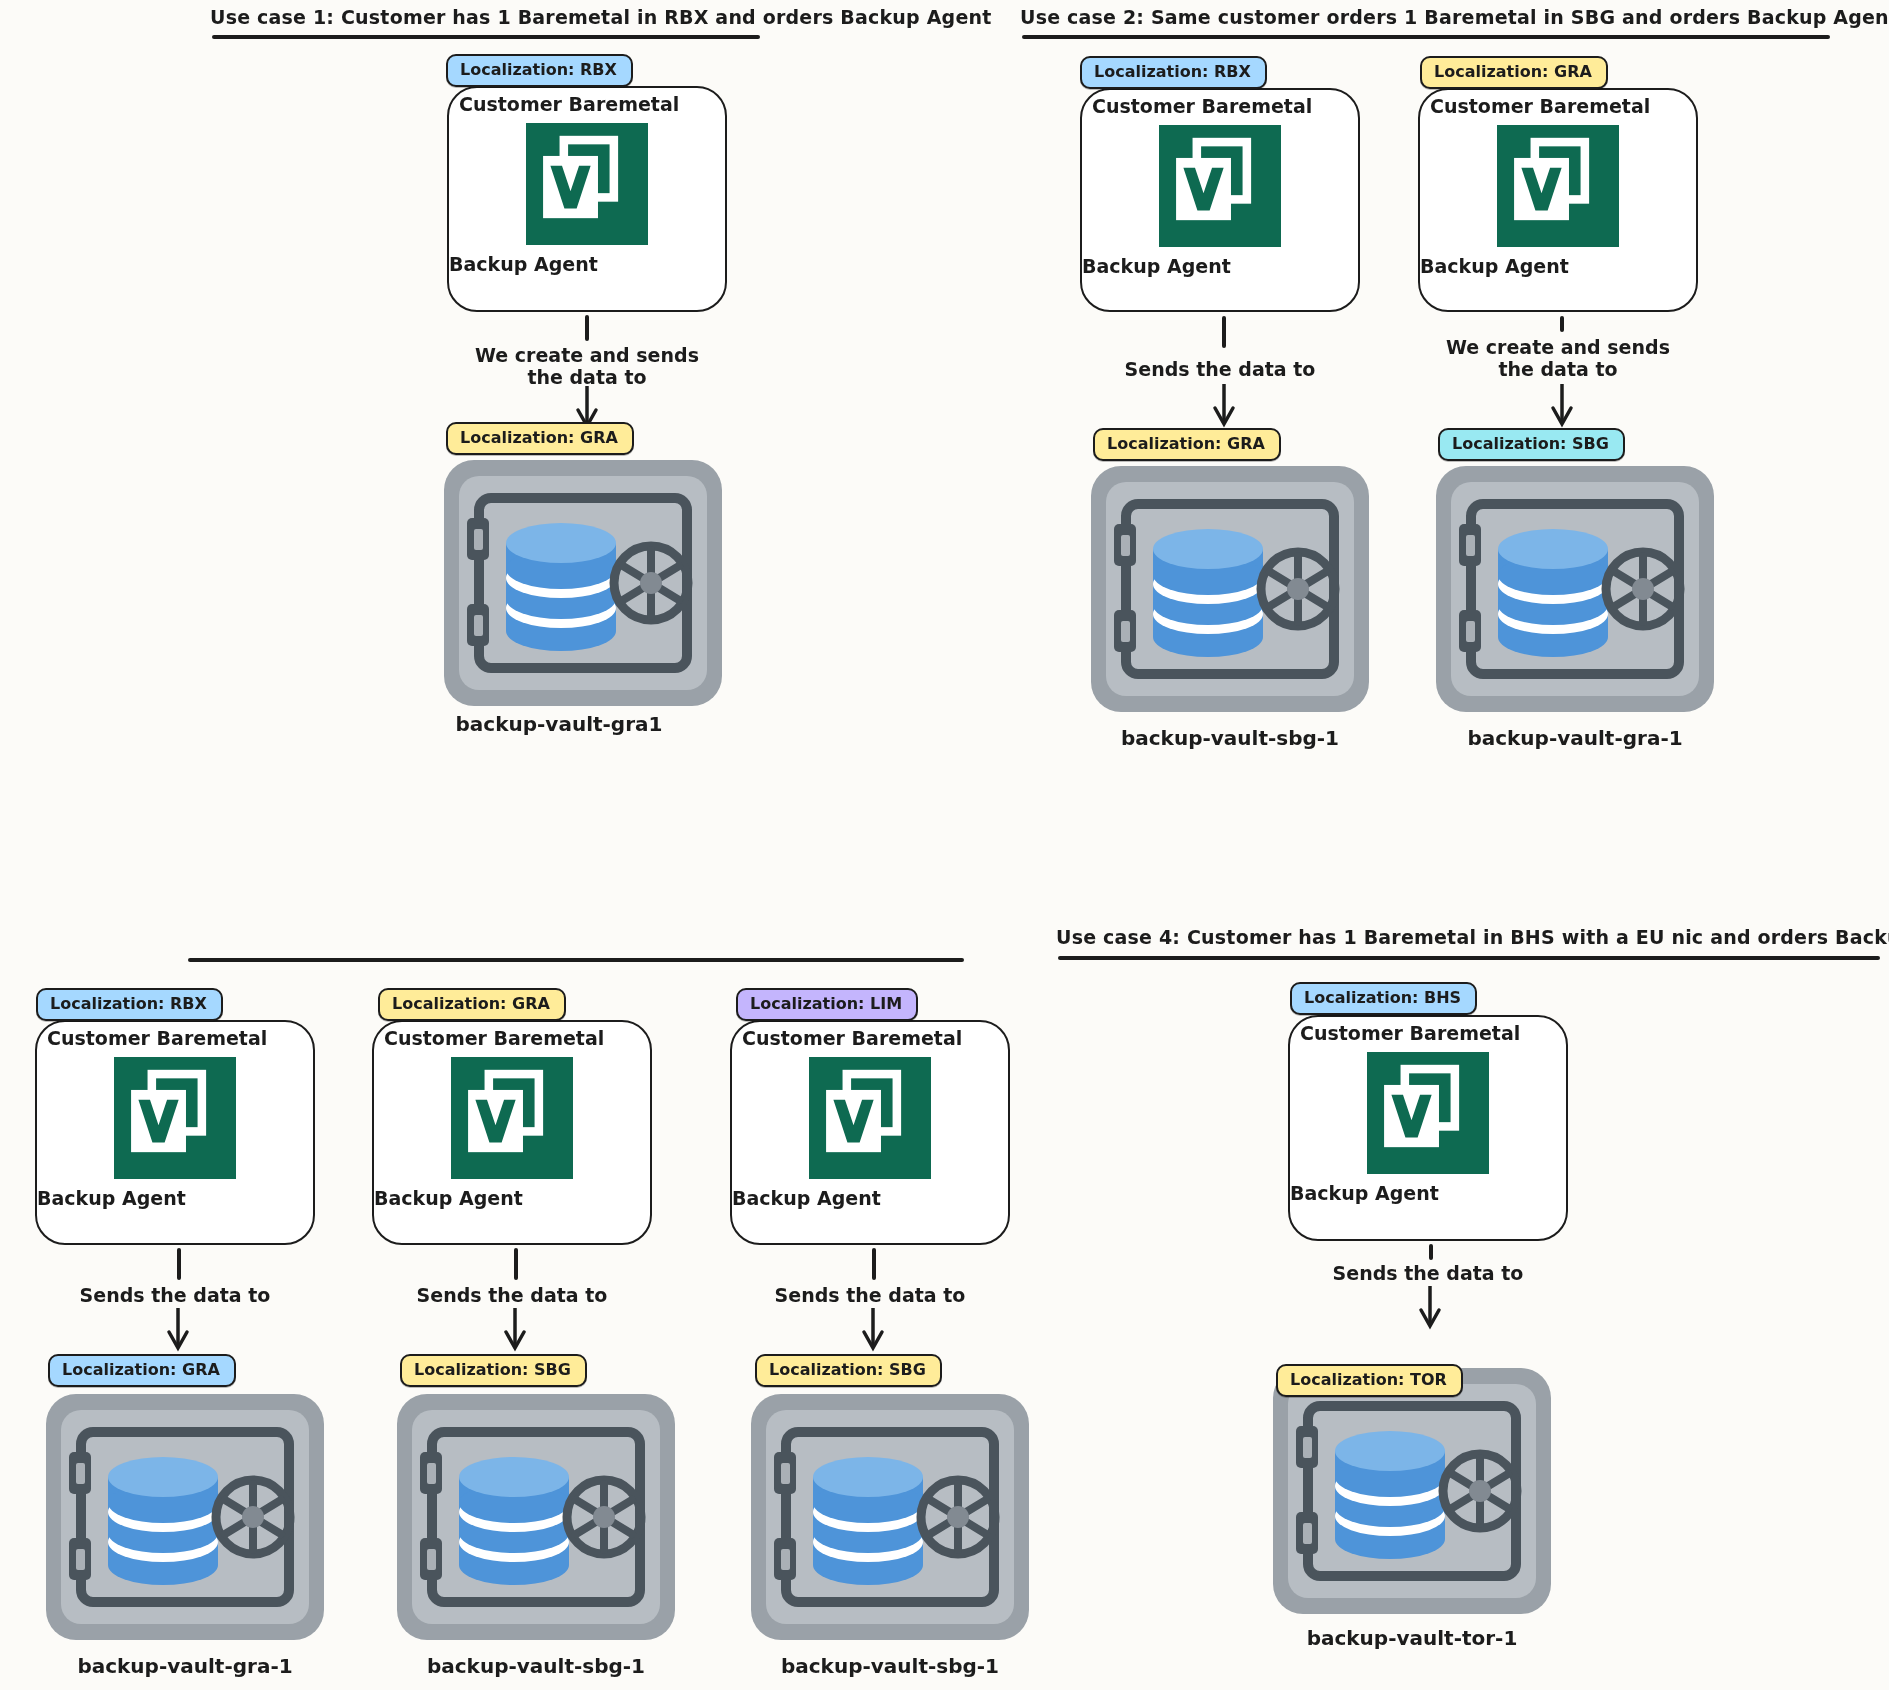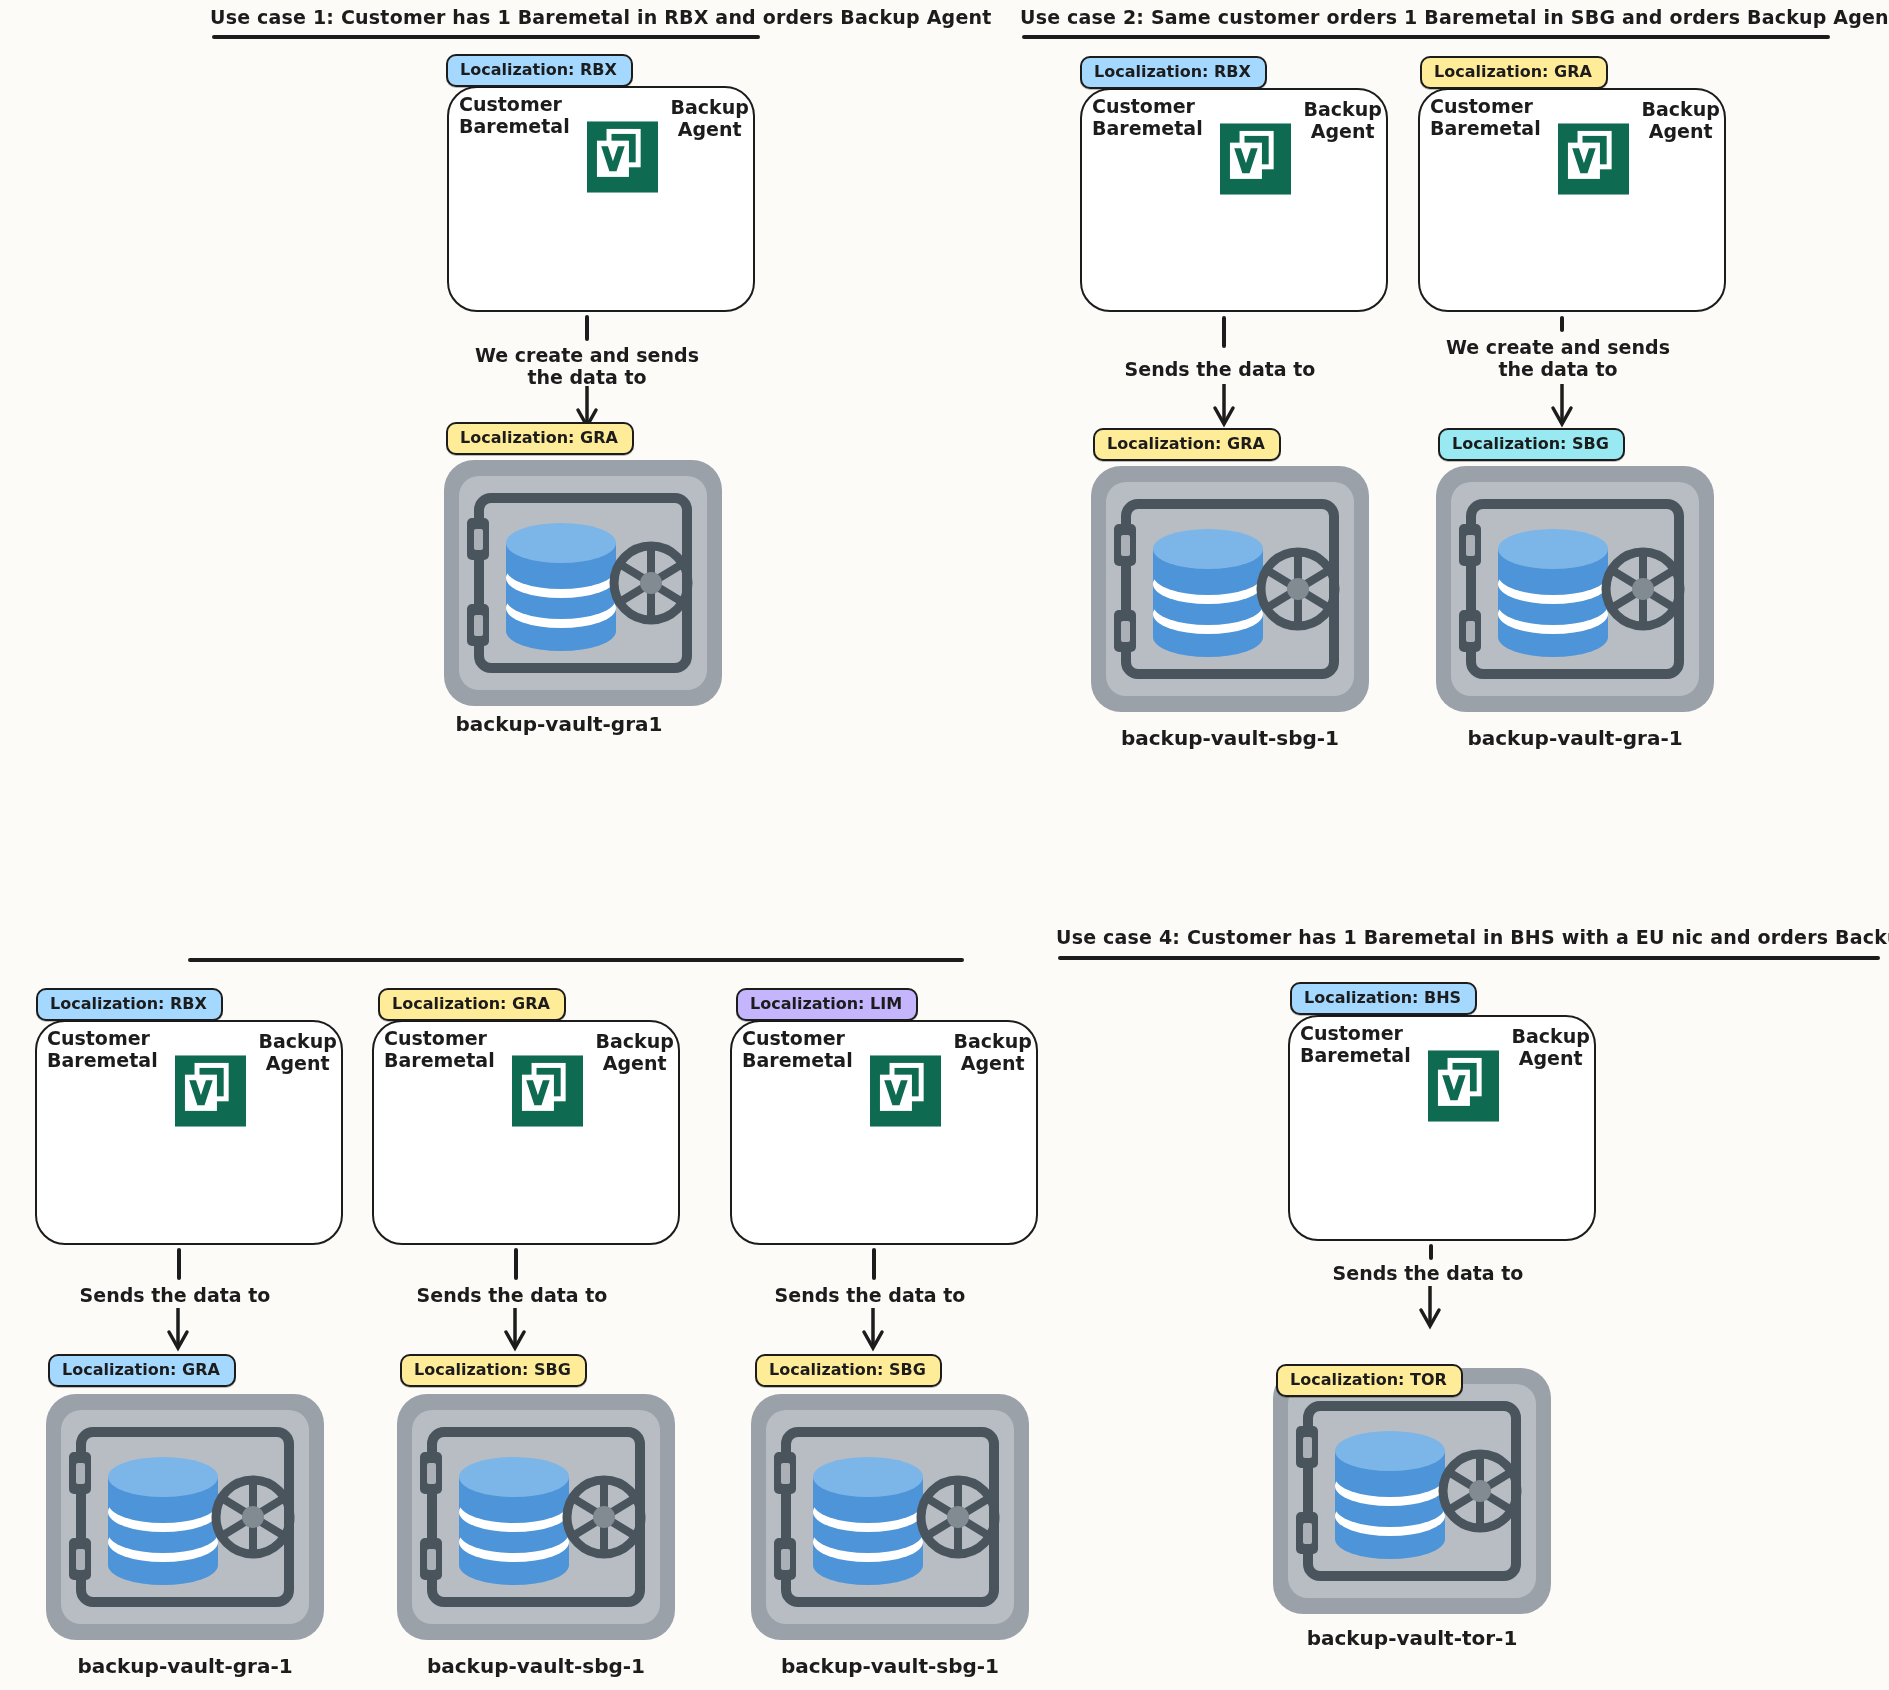--- a/index.html
+++ b/index.html
@@ -33,45 +33,44 @@
     font-size:16px;
     font-weight:600;
     padding:4px 14px 6px 12px;
     border:2.5px solid #1c1c1c;
     border-radius:10px;
     white-space:nowrap;
     z-index:3;
     box-shadow:0 1px 0 rgba(0,0,0,.25);
   }
   .bm-box{
-    width:308px;
+    width:280px;
     background:#ffffff;
     border:2.5px solid #1c1c1c;
     border-radius:30px;
     display:flex;
-    flex-direction:row;
+    flex-direction:column;
     box-sizing:border-box;
     z-index:2;
   }
   .bm-title{
     font-size:19px;
     font-weight:600;
     padding:5px 0 0 10px;
   }
   .agent-svg{
     width:122px;
     height:122px;
     margin:8px auto 0 auto;
     display:block;
   }
   .agent-caption{
     font-size:19px;
     font-weight:600;
-    text-align:center;
-    margin:8px 0 14px 8px;
+    margin:8px 0 14px 0;
   }
   .seg{
     width:3.5px;
     background:#1c1c1c;
     border-radius:2px;
   }
   .arrow-text{
     width:280px;
     font-size:19px;
     font-weight:600;

